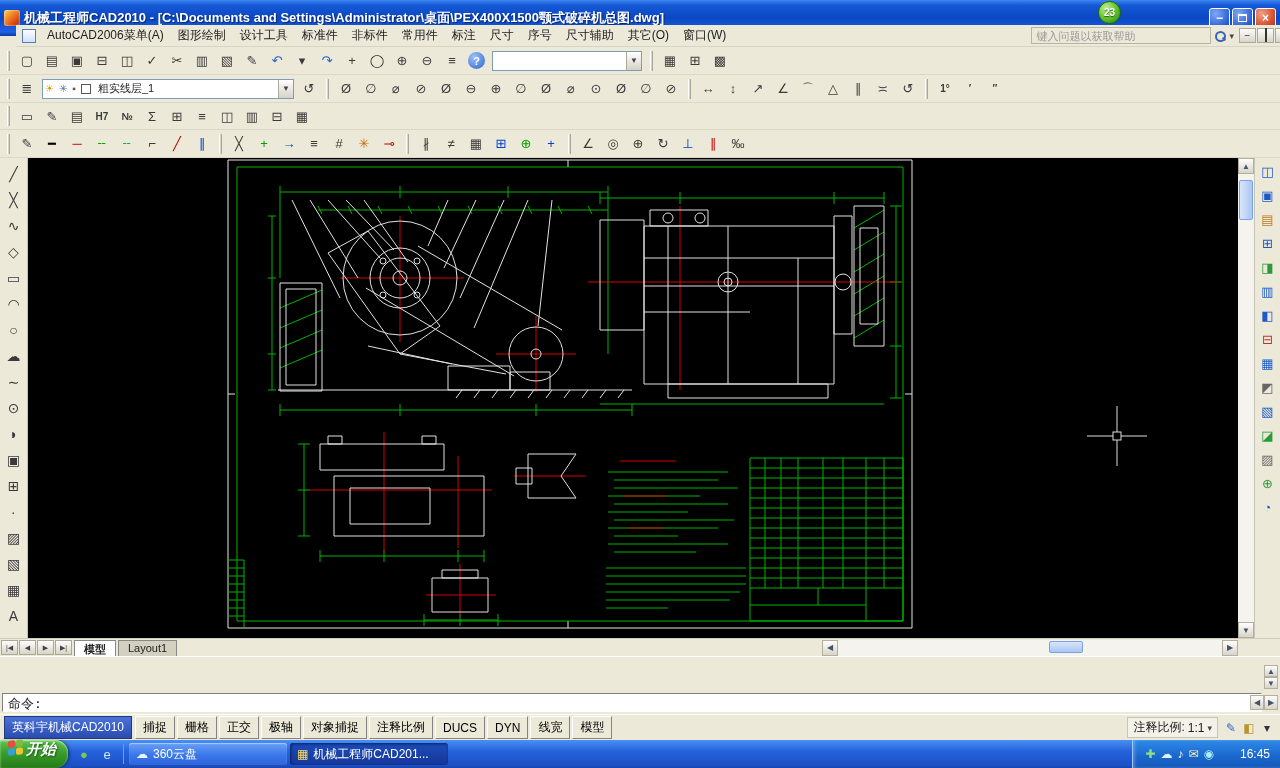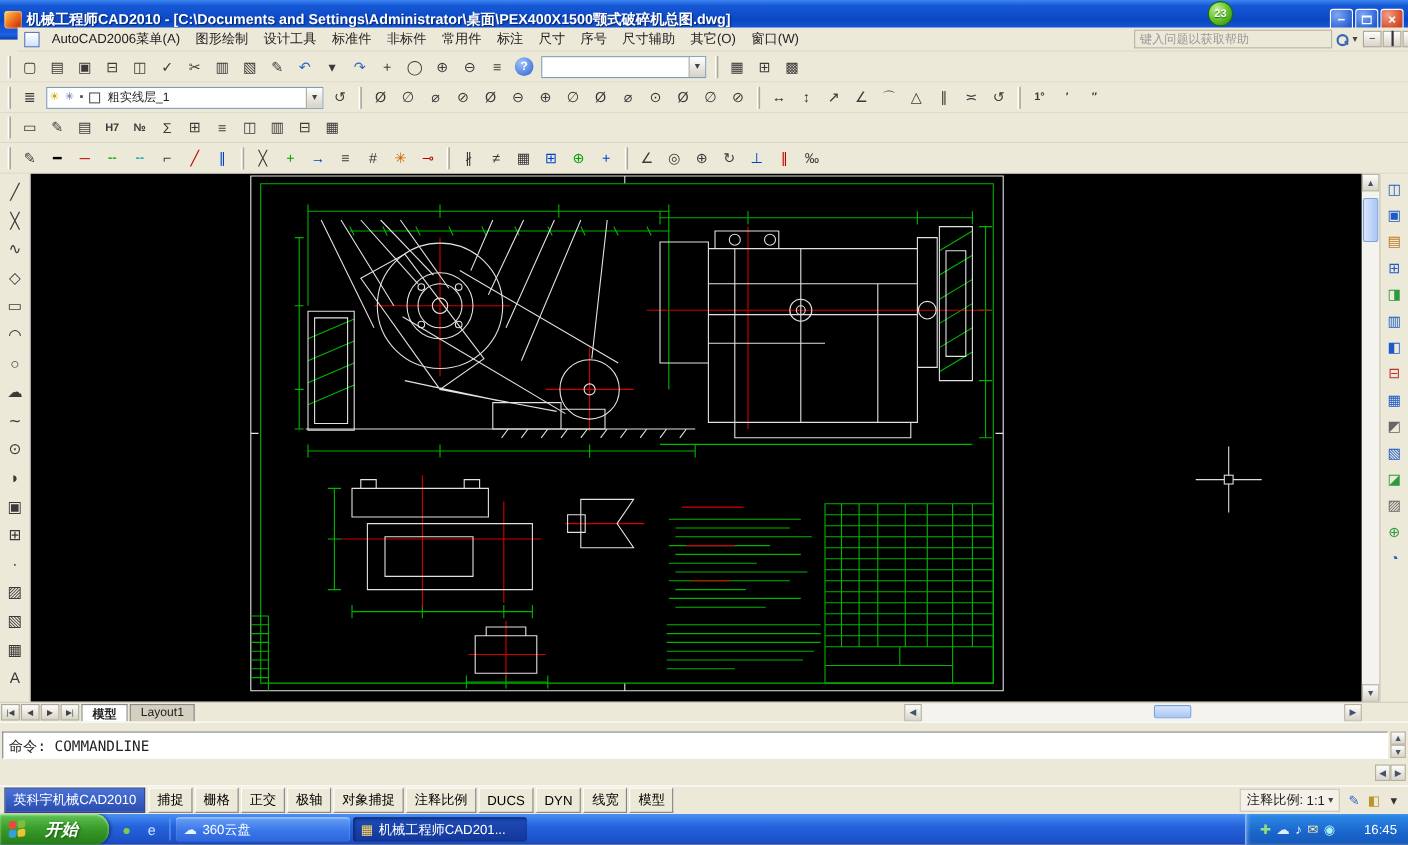--- a/index.html
+++ b/index.html
@@ -92,21 +92,21 @@
 #coords{border:1px solid;border-color:#848284 #fff #fff #848284;padding:2px 9px;min-width:200px;font-size:12px;white-space:nowrap}
 #stoggles{display:flex;gap:2px}
 .stgl{border:1px solid;border-color:#fff #848284 #848284 #fff;background:#ece9d8;padding:2px 7px;font-size:12px;white-space:nowrap}
 #sright{margin-left:auto;display:flex;align-items:center;gap:4px}
 #scale-box{display:flex;align-items:center;gap:3px;border:1px solid #c8c4b4;padding:1px 5px;background:#f4f2e8}
 .sicon{width:18px;height:18px;display:flex;align-items:center;justify-content:center;font-size:12px}
 
 
 #taskbar{position:absolute;left:0;top:740px;width:1280px;height:28px;display:flex;align-items:center;
  background:linear-gradient(180deg,#4a90f4 0%,#2563dc 40%,#1c50c6 90%,#1a46ae 100%)}
-#startbtn{height:28px;display:flex;align-items:center;gap:17px;padding:0 28px 0 8px;border-radius:0 13px 13px 0;
+#startbtn{height:28px;display:flex;gap:2px;padding:0 12px 0 8px;border-radius:0 13px 13px 0;
  background:linear-gradient(180deg,#62c456 0%,#3a9e2c 45%,#277e1a 95%);box-shadow:inset 0 1px 2px #b8f0a8,2px 0 3px rgba(0,0,0,.35);
  color:#fff;font-weight:bold;font-style:italic;font-size:15px;text-shadow:1px 1px 2px #1a5a10}
 .flag{width:16px;height:16px;display:grid;grid-template-columns:7px 7px;grid-template-rows:7px 7px;gap:1px;transform:skewY(-6deg)}
 .flag i{border-radius:2px}
 .flag i:nth-child(1){background:#e84c3d}.flag i:nth-child(2){background:#7fbb42}.flag i:nth-child(3){background:#32a0da}.flag i:nth-child(4){background:#f1c232}
 #quicklaunch{display:flex;align-items:center;gap:3px;padding:0 6px;border-right:1px solid #6aa0ee}
 .qlbtn{width:20px;height:20px;display:flex;align-items:center;justify-content:center;font-size:13px}
 #tasks{display:flex;gap:3px;margin-left:5px}
 .task{height:22px;min-width:158px;display:flex;align-items:center;gap:5px;padding:0 7px;border-radius:3px;color:#fff;font-size:12px;
  background:linear-gradient(180deg,#69a0f5,#3a77ea 55%,#2f66da);box-shadow:inset 0 1px 1px #a8ccff;white-space:nowrap}
@@ -694,25 +694,25 @@
     <div class="htrack">
         <div id="hthumb"></div>
       </div>
     <button class="sbtn">▶</button>
   </div>
   <div id="tabcorner"></div>
 </div>
 
 <div id="cmdarea">
   <div id="cmdsplit"></div>
-  <div id="cmdhist">命令: COMMANDLINE</div>
   <div id="cmdspin">
     <button class="sbtn">▲</button>
     <button class="sbtn">▼</button>
   </div>
+  <div id="cmdinput">命令:</div>
   <div id="cmdarrows">
     <button class="sbtn">◀</button>
     <button class="sbtn">▶</button>
   </div>
 </div>
 
 <div id="statusbar">
   <span id="appchip">英科宇机械CAD2010</span>
   <div id="stoggles">
 

